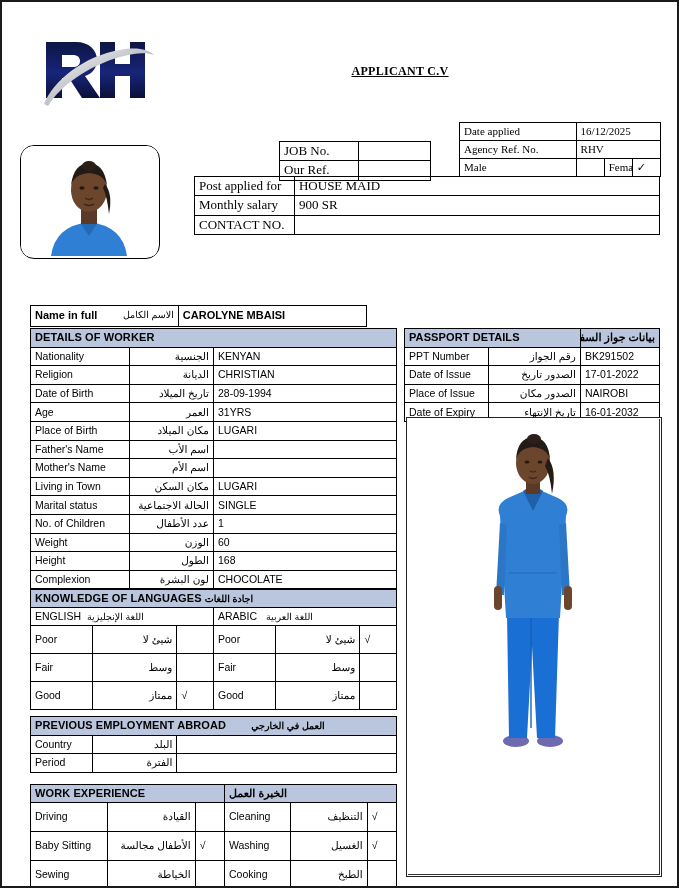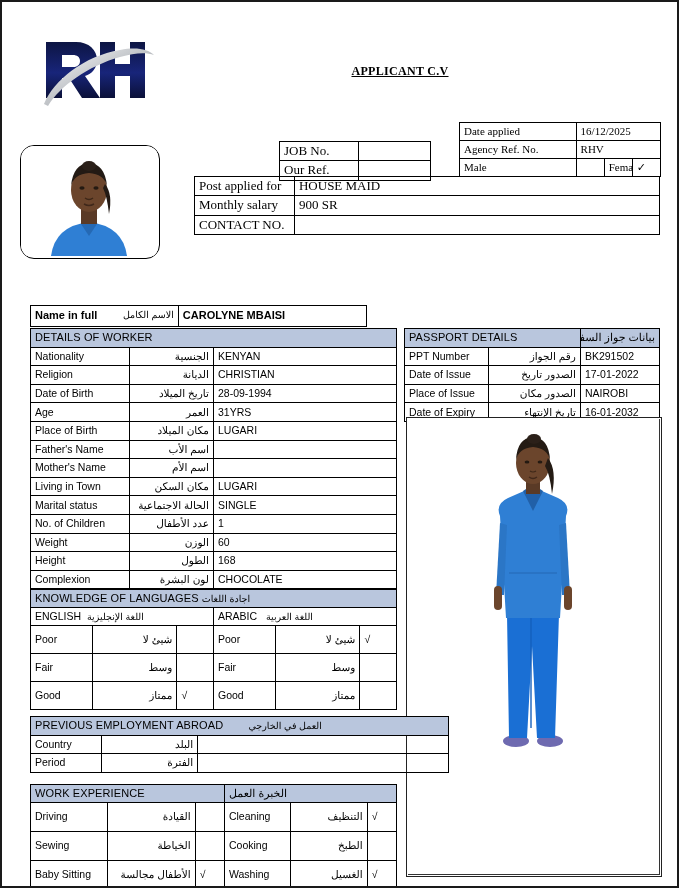--- a/index.html
+++ b/index.html
@@ -105,21 +105,21 @@
   .post-tbl td {
     font-family: "Liberation Serif", serif;
     font-size: 13px;
     height: 15px;
   }
 
   
   .sec-head td {
     background: #b9c6dd;
     font-size: 11px;
-    font-weight: normal;
+    font-weight: bold;
     height: 15px;
     letter-spacing: .1px;
   }
   .name-tbl {
     position: absolute;
     left: 28px; top: 303px;
     width: 337px;
   }
   .name-tbl td {
     font-weight: bold;
@@ -155,21 +155,21 @@
     position: absolute;
     left: 28px; top: 587px;
     width: 367px;
   }
   .lang-tbl td { height: 15px; }
   .lang-tbl tr.lvl td { height: 25px; }
 
   .prev-tbl {
     position: absolute;
     left: 28px; top: 714px;
-    width: 419px;
+    width: 367px;
   }
   .prev-tbl td { height: 15.5px; }
 
   .work-tbl {
     position: absolute;
     left: 28px; top: 782px;
     width: 367px;
   }
   .work-tbl td { height: 15px; }
   .work-tbl tr.wrow td { height: 26px; }
@@ -559,31 +559,31 @@
       </tr>
       <tr class="wrow">
         <td>Driving</td>
         <td class="ar rgt">القيادة</td>
         <td class="ctr tick"></td>
         <td>Cleaning</td>
         <td class="ar rgt">التنظيف</td>
         <td class="ctr tick">√</td>
       </tr>
       <tr class="wrow">
+        <td>Baby Sitting</td>
+        <td class="ar rgt">الأطفال مجالسة</td>
+        <td class="ctr tick">√</td>
+        <td>Washing</td>
+        <td class="ar rgt">الغسيل</td>
+        <td class="ctr tick">√</td>
+      </tr>
+      <tr class="wrow">
         <td>Sewing</td>
         <td class="ar rgt">الخياطة</td>
         <td class="ctr tick"></td>
         <td>Cooking</td>
         <td class="ar rgt">الطبخ</td>
         <td class="ctr tick"></td>
       </tr>
-      <tr class="wrow">
-        <td>Baby Sitting</td>
-        <td class="ar rgt">الأطفال مجالسة</td>
-        <td class="ctr tick">√</td>
-        <td>Washing</td>
-        <td class="ar rgt">الغسيل</td>
-        <td class="ctr tick">√</td>
-      </tr>
     </tbody>
   </table>
 
 </div>
 
 </body></html>

